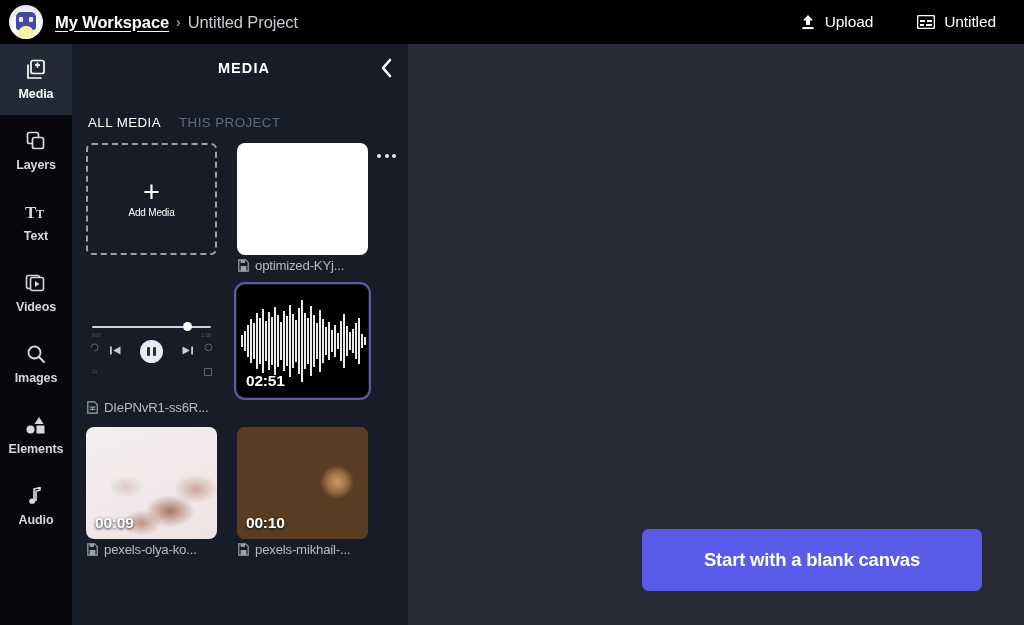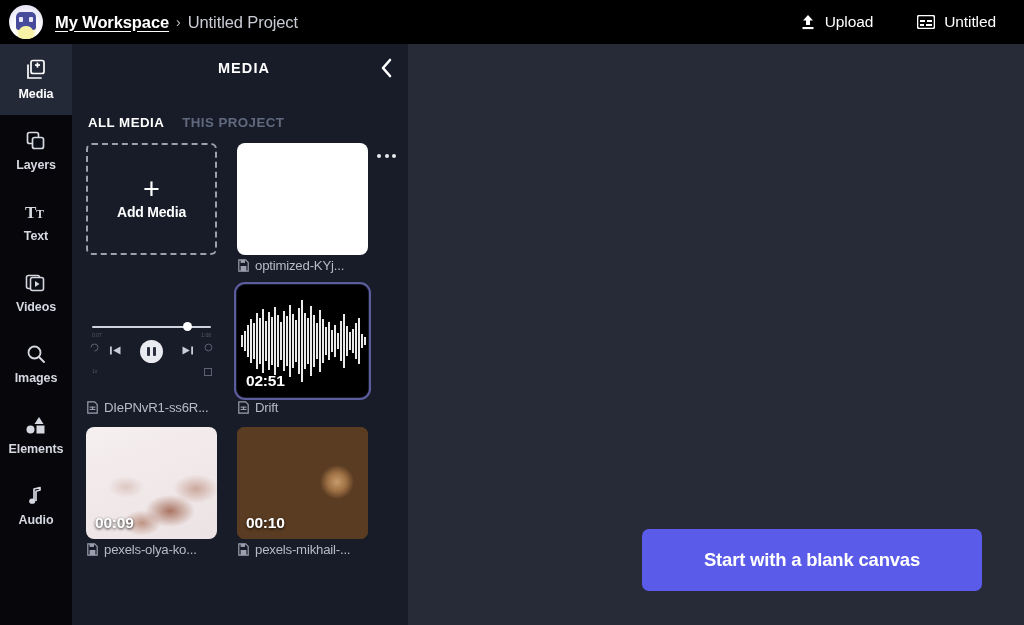--- a/index.html
+++ b/index.html
@@ -121,21 +121,21 @@
     position: absolute; right: 12px; top: 110px;
     display: flex; gap: 3.5px; align-items: center;
   }
   .dots i { width: 4px; height: 4px; border-radius: 50%; background: #e8eaf0; display: block; }
 
   .tabs {
     display: flex; align-items: flex-end; gap: 18px;
     padding: 0 0 0 16px; height: 42px;
   }
   .tab {
-    font-size: 13.3px; font-weight: bold; letter-spacing: 0.45px;
+    font-size: 13.3px; font-weight: normal; letter-spacing: 0.45px;
     padding-bottom: 3px;
   }
   .tab.on { color: #ffffff; }
   .tab.off { color: #60697d; }
 
   .grid {
     padding: 10px 14px 0 14px;
     display: grid;
     grid-template-columns: 131px 131px;
     column-gap: 20px;
@@ -153,21 +153,21 @@
   .addmedia {
     width: 131px; height: 112px;
     border: 2px dashed #9ba1b0;
     border-radius: 6px;
     display: flex; flex-direction: column;
     align-items: center; justify-content: center;
     gap: 4px;
     color: #ffffff;
   }
   .addmedia .plus { font-size: 29px; line-height: 22px; font-weight: 300; }
-  .addmedia .lbl { font-size: 14px; font-weight: bold; letter-spacing: -0.2px; }
+  .addmedia .lbl { font-size: 10px; font-weight: normal; letter-spacing: -0.2px; }
 
   .thumb-white { background: #ffffff; }
 
   
   .player {
     width: 131px; height: 112px;
     position: relative;
     display: flex; flex-direction: column; justify-content: center;
     padding: 0 2px;
   }
@@ -525,31 +525,20 @@
                 <rect x="115" y="44" width="2" height="24"></rect>
                 <rect x="118" y="38" width="2" height="36"></rect>
                 <rect x="121" y="33" width="2" height="46"></rect>
                 <rect x="124" y="49" width="2" height="14"></rect>
                 <rect x="127" y="52" width="2" height="8"></rect>
               </g>
             </svg>
           </div>
           <span class="dur">02:51</span>
         </div>
-        <div class="cap">
-          <span class="fico">
-            <svg width="11" height="13" viewBox="0 0 11 13">
-              <path d="M0.8 0.8 H7.6 L10.2 3.4 V12.2 H0.8 Z" fill="none" stroke="#9aa0ad" stroke-width="1.2"></path>
-              <rect x="2.6" y="5.6" width="5.8" height="1.1" fill="#9aa0ad"></rect>
-              <rect x="2.6" y="7.9" width="5.8" height="1.1" fill="#9aa0ad"></rect>
-              <rect x="5" y="5.6" width="1.1" height="3.4" fill="#9aa0ad"></rect>
-            </svg>
-          </span>
-          <span>Drift</span>
-        </div>
       </div>
 
       <div class="cell">
         <div class="thumb">
           <div class="ph-blossom"></div>
           <span class="dur">00:09</span>
         </div>
         <div class="cap">
           <span class="fico">
             <svg width="11" height="13" viewBox="0 0 11 13">

